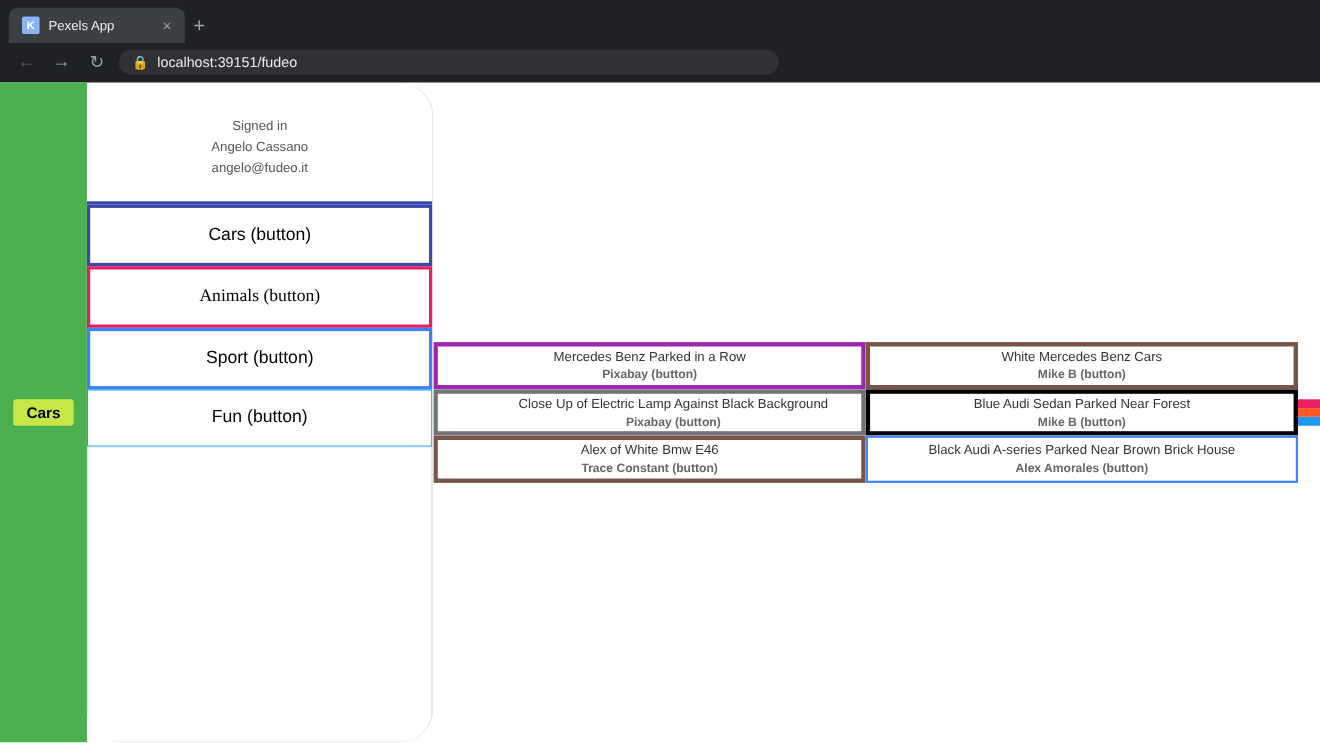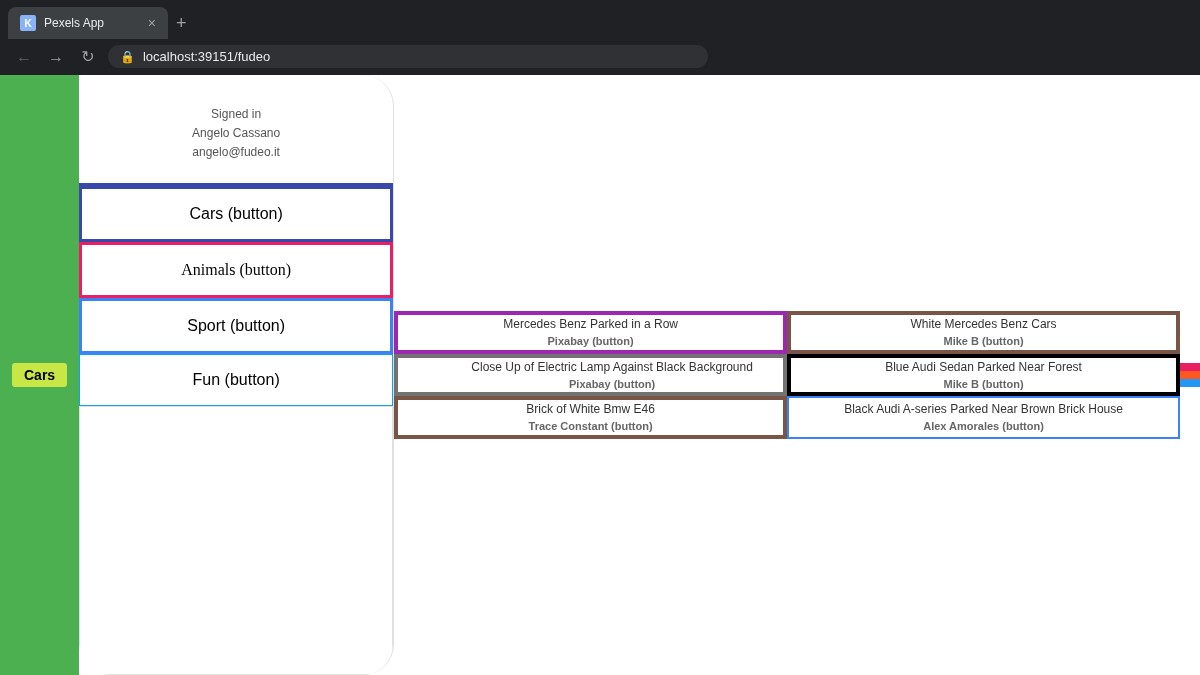--- a/index.html
+++ b/index.html
@@ -291,21 +291,21 @@
           <div class="photo-card-title">Close Up of Electric Lamp Against Black Background</div>
           <div class="photo-card-author">Pixabay (button)</div>
         </div>
 
         <div class="photo-card photo-card-4">
           <div class="photo-card-title">Blue Audi Sedan Parked Near Forest</div>
           <div class="photo-card-author">Mike B (button)</div>
         </div>
 
         <div class="photo-card photo-card-5">
-          <div class="photo-card-title">Brick of White Bmw E46</div>
+          <div class="photo-card-title">Alex of White Bmw E46</div>
           <div class="photo-card-author">Trace Constant (button)</div>
         </div>
 
         <div class="photo-card photo-card-6">
           <div class="photo-card-title">Black Audi A-series Parked Near Brown Brick House</div>
           <div class="photo-card-author">Alex Amorales (button)</div>
         </div>
 
       </div>
 

